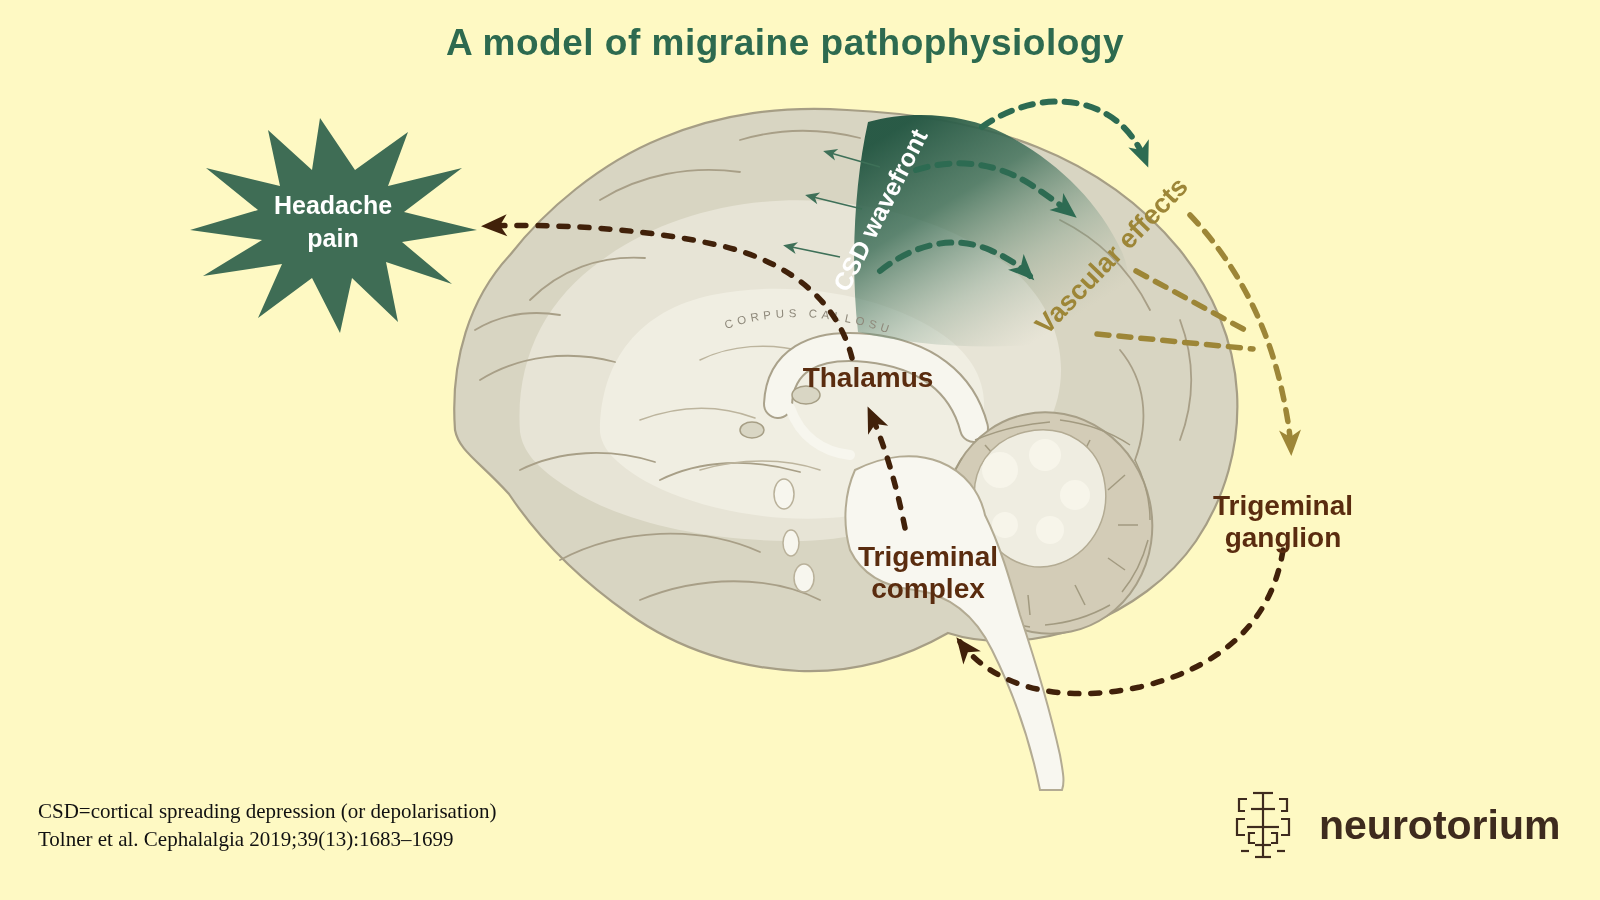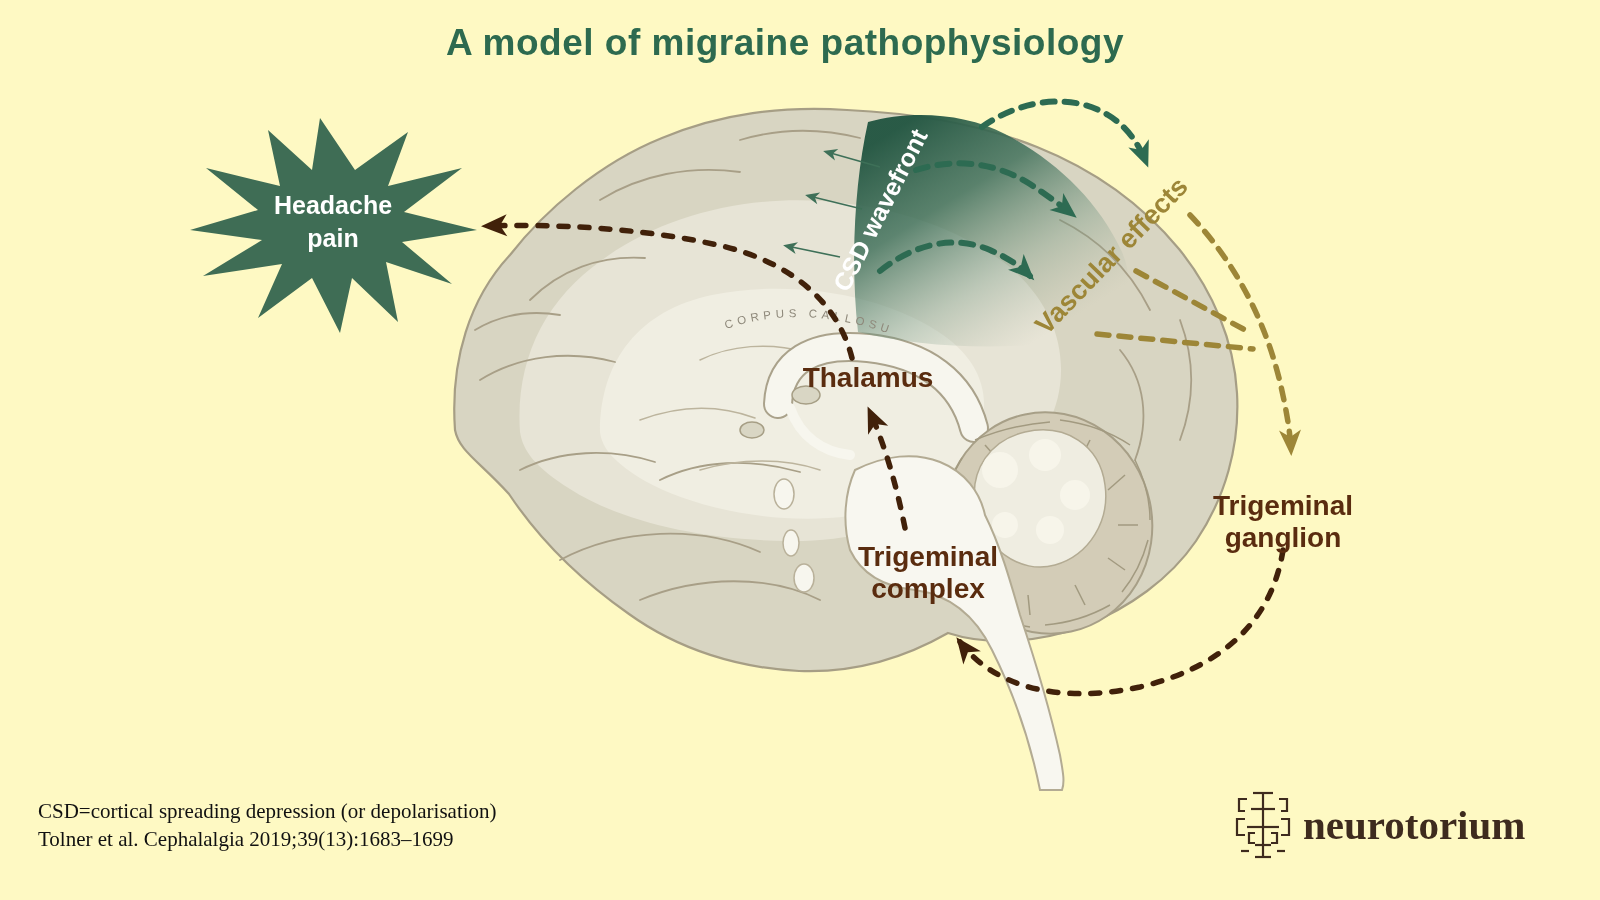--- a/index.html
+++ b/index.html
@@ -5,21 +5,21 @@
   html,body{margin:0;padding:0;background:#ffffff;}
   #canvas{position:relative;width:1600px;height:900px;background:#fef9c3;overflow:hidden;
           font-family:"Liberation Sans", sans-serif;}
   #title{position:absolute;left:0;top:22px;width:1570px;text-align:center;
          font-size:37px;font-weight:bold;color:#2d6a4f;letter-spacing:0.5px;}
   #diagram-svg{position:absolute;left:0;top:0;}
   .footer-line{position:absolute;left:38px;font-family:"Liberation Serif", serif;
                font-size:21px;color:#111111;}
   #footer-abbrev{top:799px;}
   #footer-cite{top:827px;text-align:right;}
-  #logo{position:absolute;left:1233px;top:786px;display:flex;align-items:center;gap:10px;font-family:Liberation Serif, serif;}
+  #logo{position:absolute;left:1233px;top:786px;display:flex;align-items:center;gap:26px;}
   #logo-text{font-size:41px;font-weight:600;color:#3e2b1e;letter-spacing:0px;}
   .lbl{font-weight:bold;fill:#5a2c0f;font-size:28px;font-family:"Liberation Sans",sans-serif;}
 </style>
 </head>
 <body>
 
 <div id="canvas">
 
   <div id="title">A model of migraine pathophysiology</div>
 

